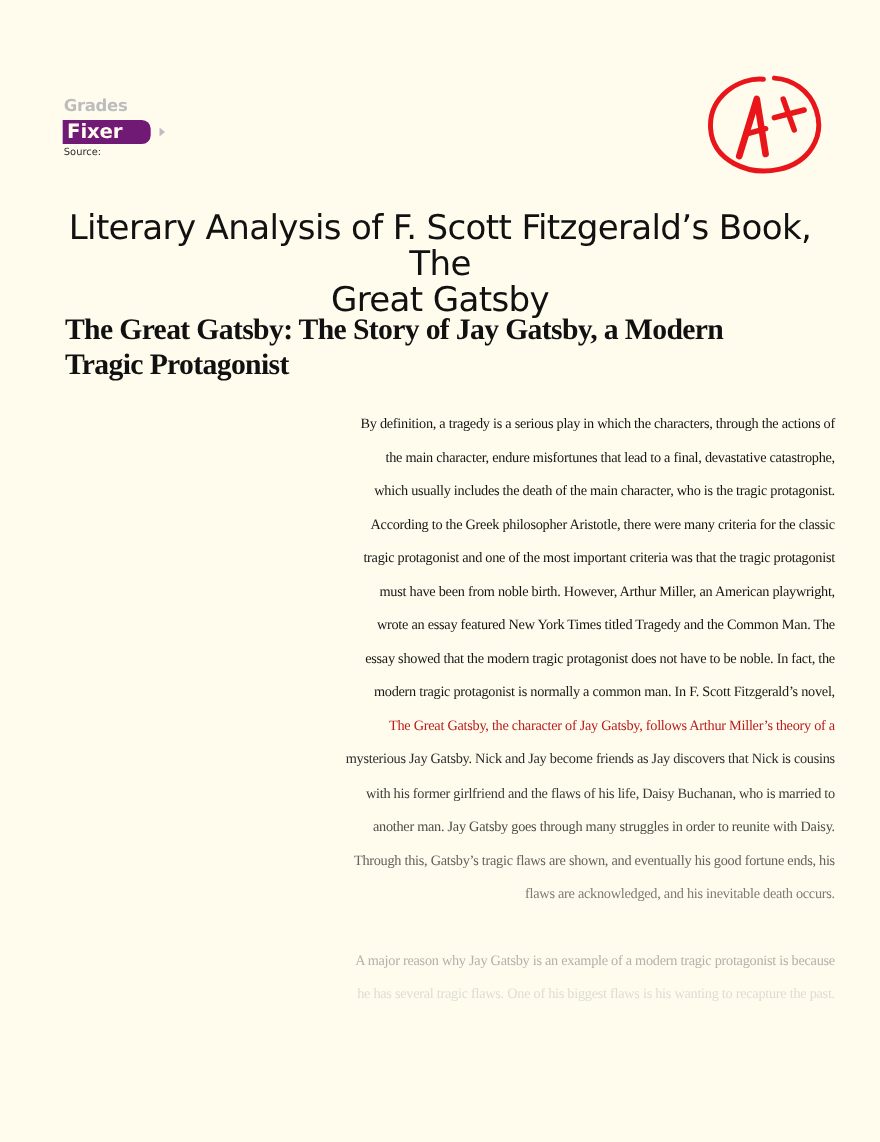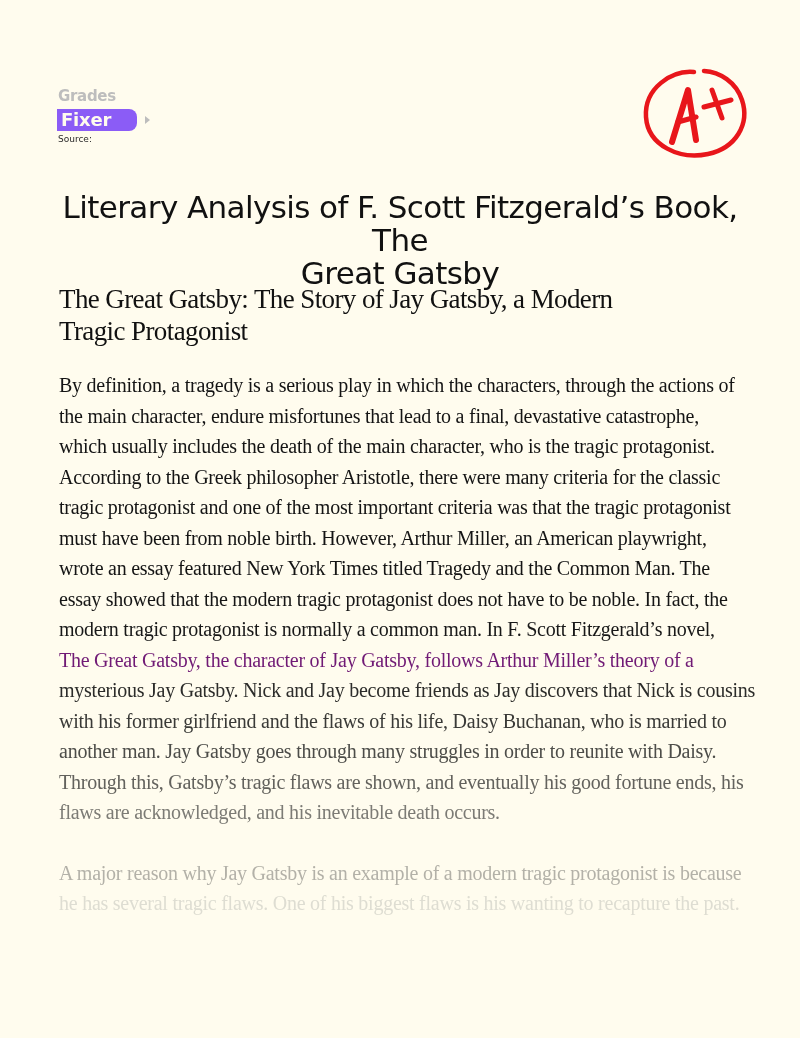--- a/index.html
+++ b/index.html
@@ -33,21 +33,21 @@
       color: #bdbdbd;
       letter-spacing: -0.3px;
       line-height: 17px;
     }
     .logo-fixer-box {
       position: absolute;
       left: 0;
       top: 21px;
       width: 80px;
       height: 22px;
-      background: #8b5cf6;
+      background: #701a75;
       border-radius: 0 8px 8px 0;
     }
     .logo-fixer {
       position: absolute;
       left: 4px;
       top: 1px;
       font-family: "DejaVu Sans", sans-serif;
       font-weight: bold;
       font-size: 18px;
       line-height: 20px;
@@ -95,34 +95,35 @@
     }
     .section-heading {
       position: absolute;
       left: 59px;
       top: 283px;
       width: 700px;
       margin: 0;
       font-family: "Liberation Serif", serif;
       font-size: 27px;
       line-height: 32px;
-      font-weight: normal;
+      font-weight: bold;
       color: #111;
       letter-spacing: -0.6px;
     }
     .section-heading span { display: block; }
     .body-text {
       position: absolute;
       left: 59px;
       top: 370px;
       width: 700px;
       margin: 0;
       font-family: "Liberation Serif", serif;
-      font-size: 20px;
+      font-size: 13px;
       line-height: 30.5px;
+      text-align: right;
     }
     .line {
       display: block;
       white-space: nowrap;
       letter-spacing: -0.25px;
     }
     .para-gap { height: 30px; }
   </style>
 </head>
 <body>
@@ -164,21 +165,21 @@
   <div>
     <span class="line" style="color:#141414">By definition, a tragedy is a serious play in which the characters, through the actions of</span>
     <span class="line" style="color:#141414">the main character, endure misfortunes that lead to a final, devastative catastrophe,</span>
     <span class="line" style="color:#141414">which usually includes the death of the main character, who is the tragic protagonist.</span>
     <span class="line" style="color:#141414">According to the Greek philosopher Aristotle, there were many criteria for the classic</span>
     <span class="line" style="color:#141414">tragic protagonist and one of the most important criteria was that the tragic protagonist</span>
     <span class="line" style="color:#141414">must have been from noble birth. However, Arthur Miller, an American playwright,</span>
     <span class="line" style="color:#141414">wrote an essay featured New York Times titled Tragedy and the Common Man. The</span>
     <span class="line" style="color:#161616">essay showed that the modern tragic protagonist does not have to be noble. In fact, the</span>
     <span class="line" style="color:#181818">modern tragic protagonist is normally a common man. In F. Scott Fitzgerald’s novel,</span>
-    <span class="line" style="color:#701a75">The Great Gatsby, the character of Jay Gatsby, follows Arthur Miller’s theory of a</span>
+    <span class="line" style="color:#b91c1c">The Great Gatsby, the character of Jay Gatsby, follows Arthur Miller’s theory of a</span>
     <span class="line" style="color:#2c2c2a">mysterious Jay Gatsby. Nick and Jay become friends as Jay discovers that Nick is cousins</span>
     <span class="line" style="color:#3a3a37">with his former girlfriend and the flaws of his life, Daisy Buchanan, who is married to</span>
     <span class="line" style="color:#4d4d49">another man. Jay Gatsby goes through many struggles in order to reunite with Daisy.</span>
     <span class="line" style="color:#63625d">Through this, Gatsby’s tragic flaws are shown, and eventually his good fortune ends, his</span>
     <span class="line" style="color:#7c7b75">flaws are acknowledged, and his inevitable death occurs.</span>
   </div>
   <div class="para-gap"></div>
   <div>
     <span class="line" style="color:#b3b1a8">A major reason why Jay Gatsby is an example of a modern tragic protagonist is because</span>
     <span class="line" style="color:#deddd2">he has several tragic flaws. One of his biggest flaws is his wanting to recapture the past.</span>

